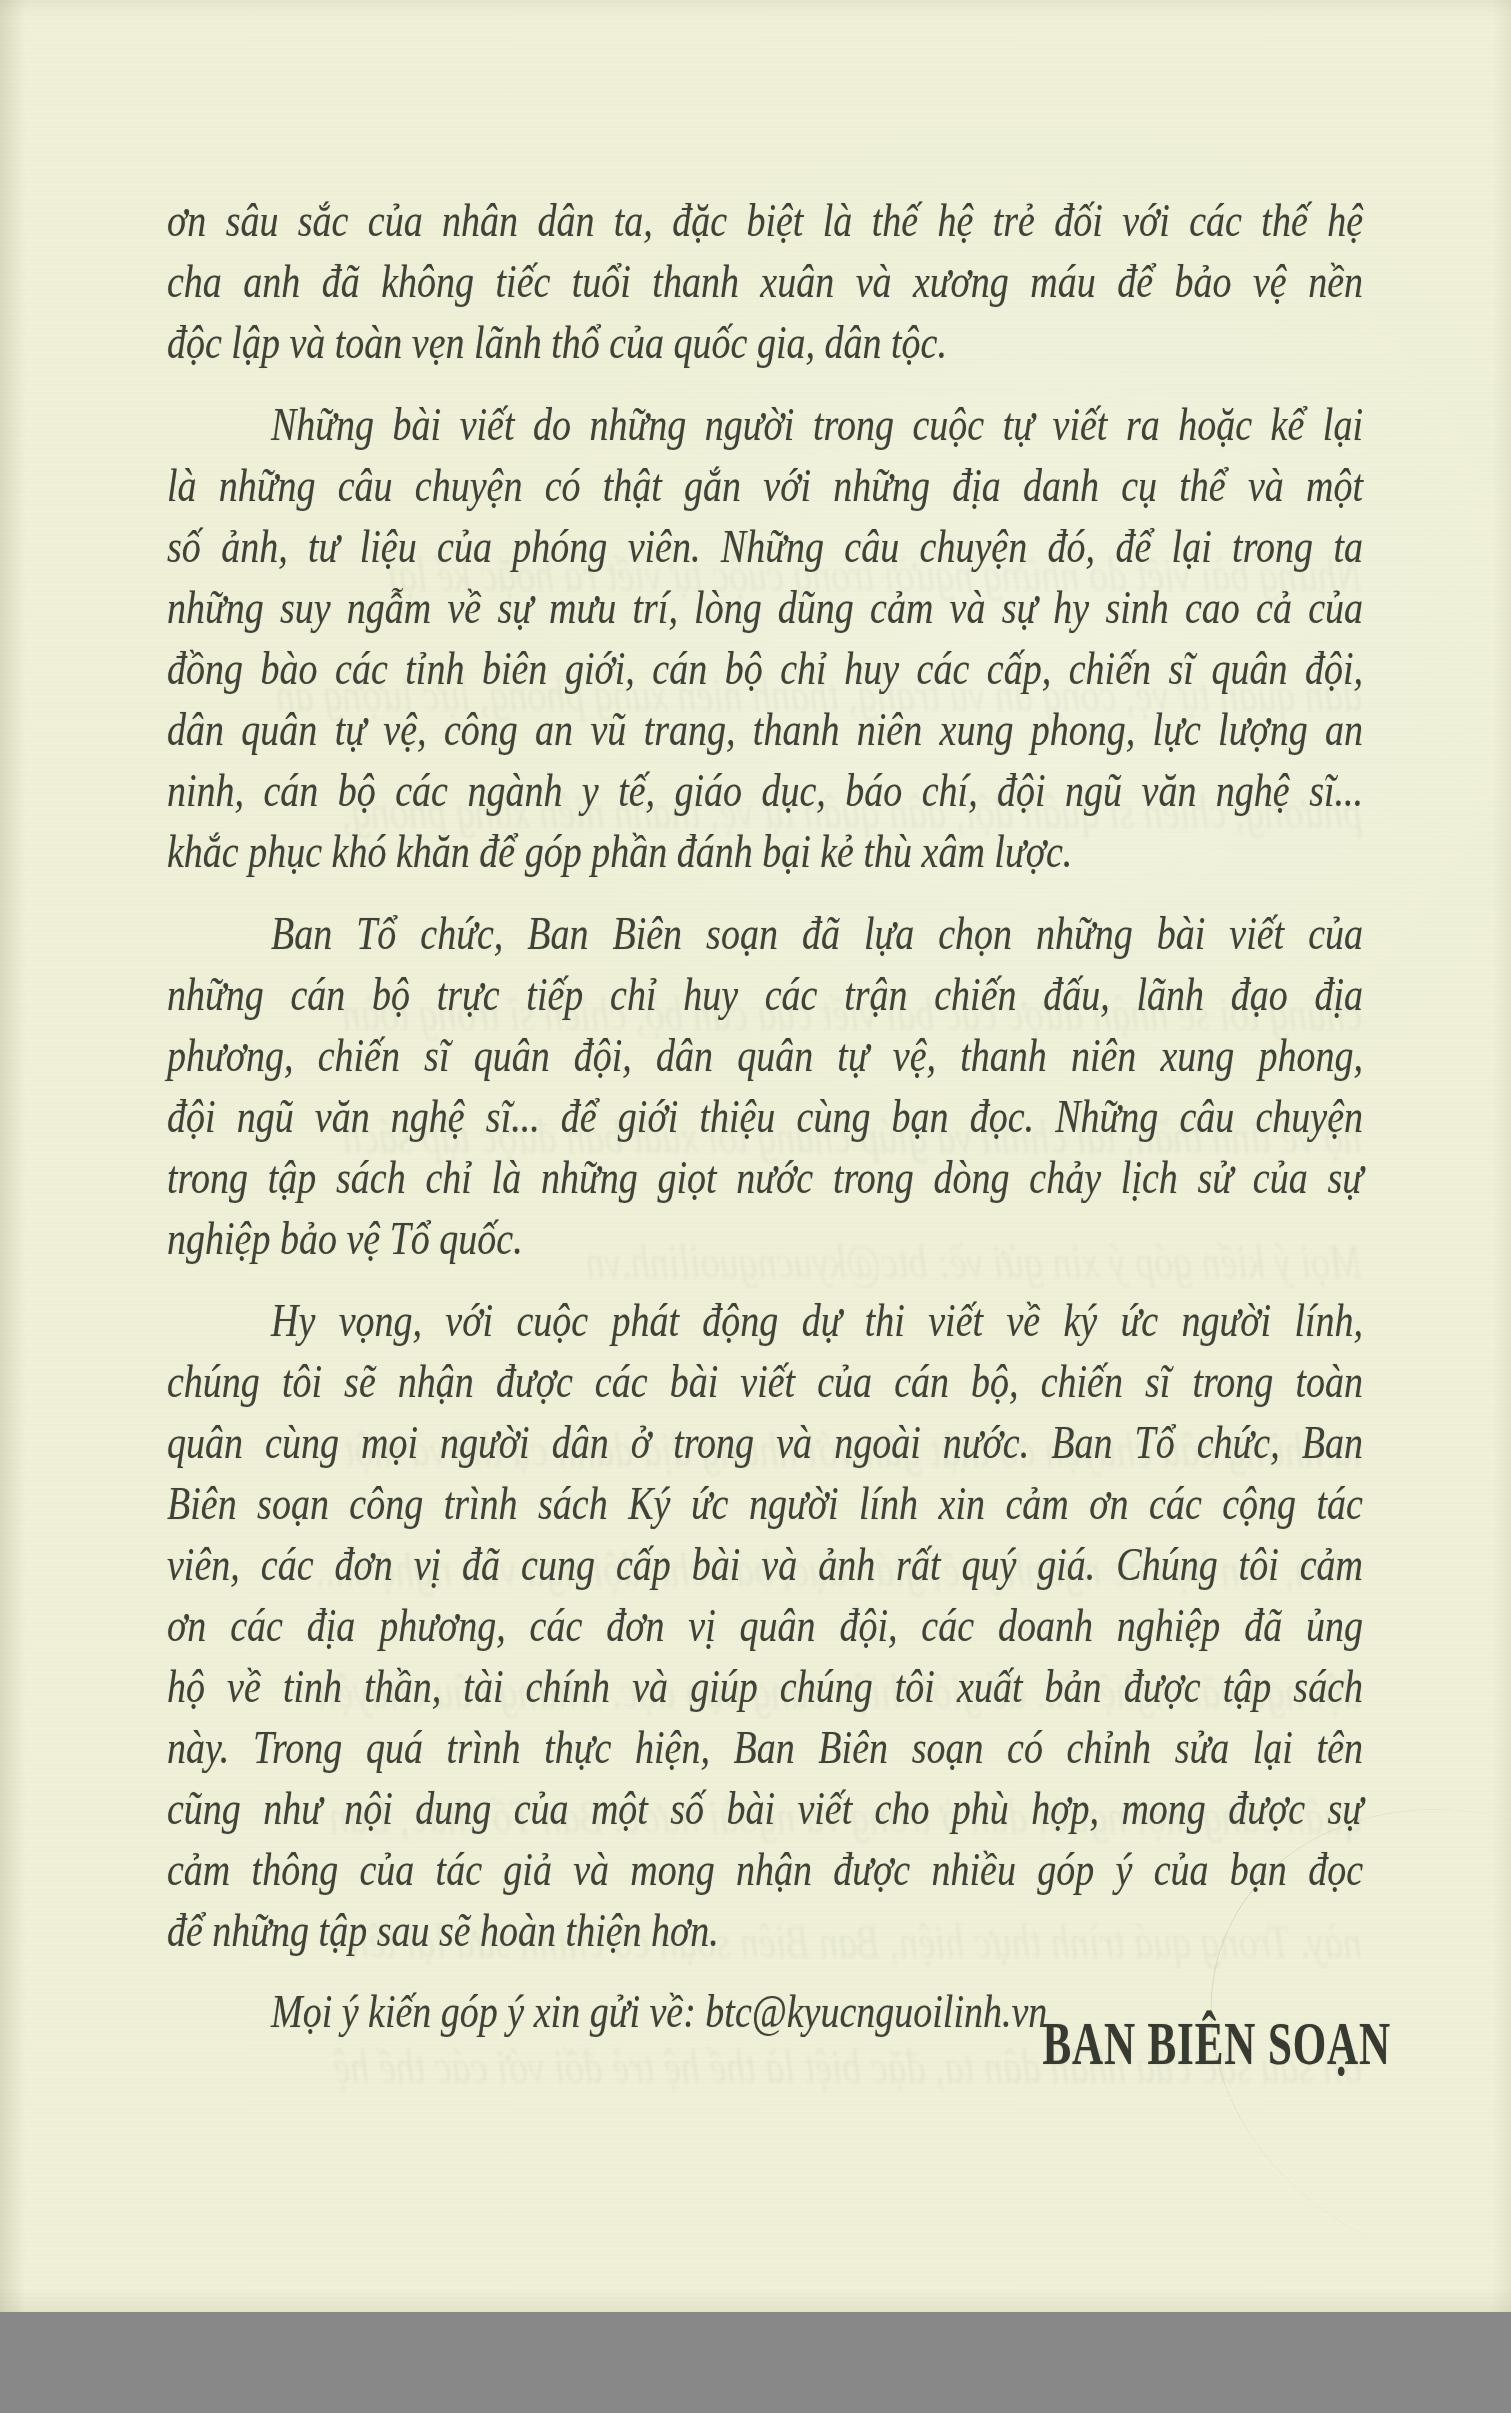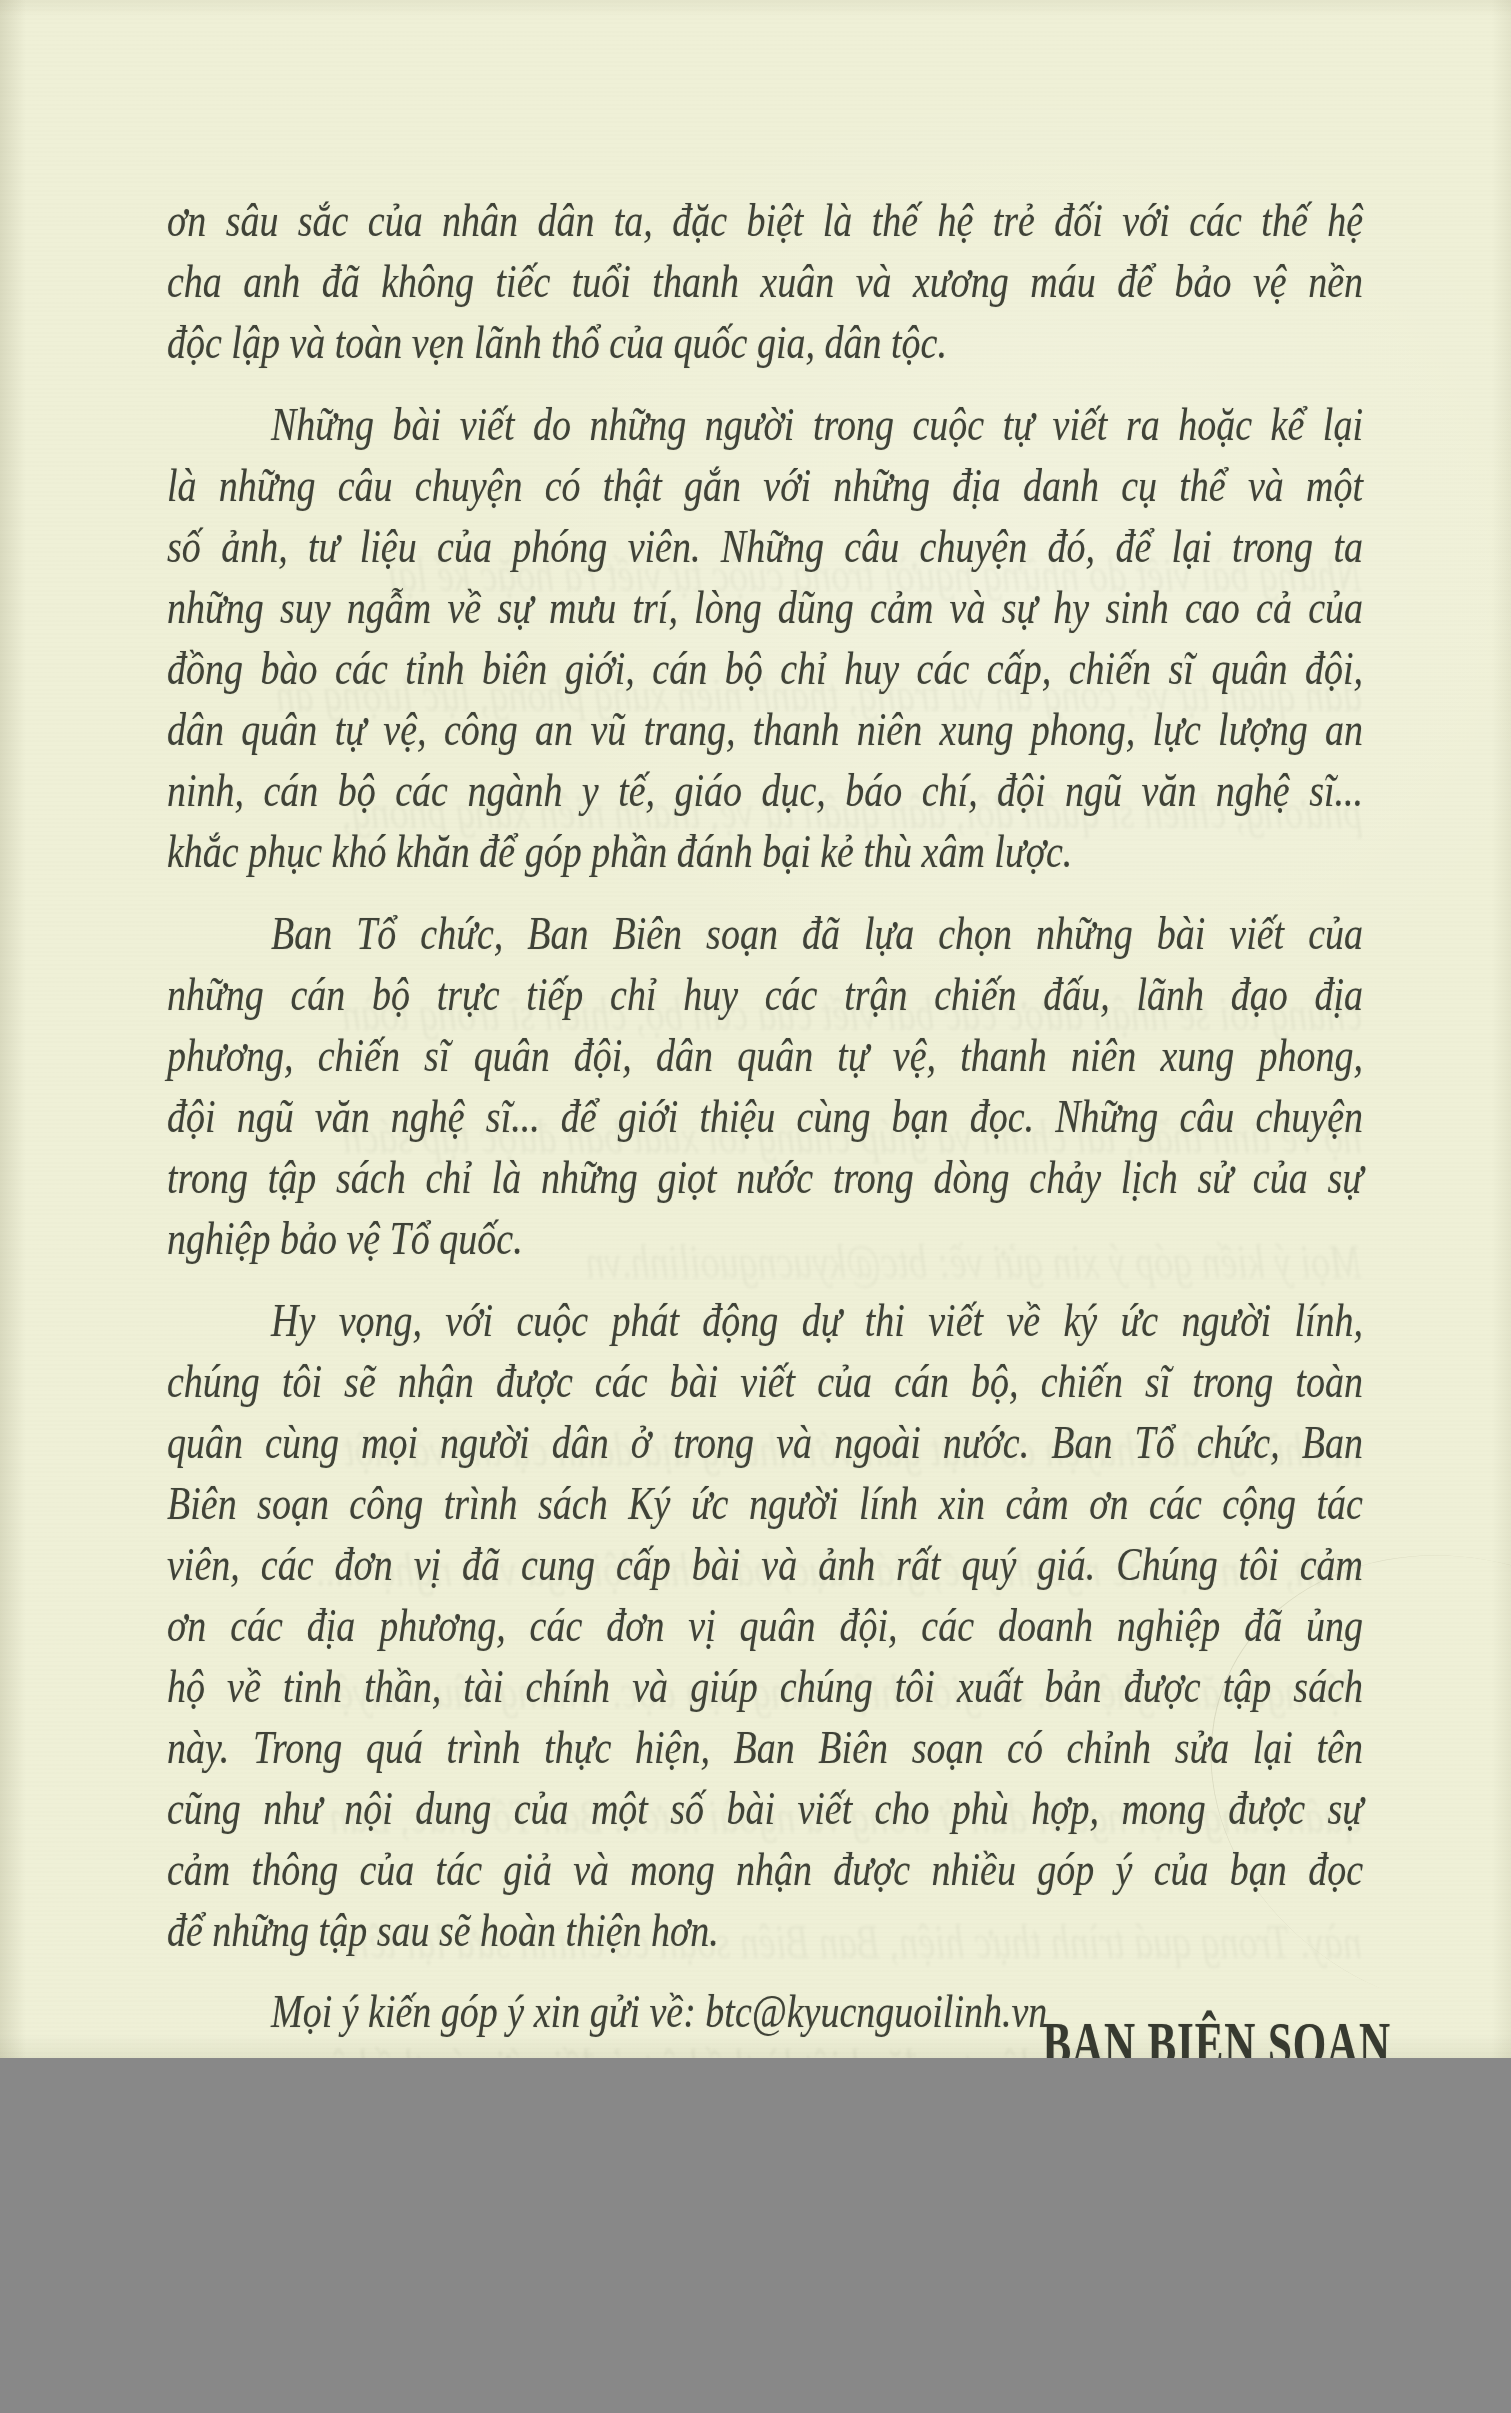--- a/index.html
+++ b/index.html
@@ -3,21 +3,21 @@
 <meta charset="utf-8">
 <style>
   html, body {
     margin: 0;
     padding: 0;
     background: #888;
   }
   .page {
     position: relative;
     width: 1512px;
-    height: 2058px;
+    height: 2312px;
     overflow: hidden;
     background:
       radial-gradient(55% 35% at 68% 28%, rgba(255,255,255,0.18), rgba(255,255,255,0) 70%),
       linear-gradient(90deg,  rgba(138,136,104,0.22) 0px, rgba(138,136,104,0) 26px),
       linear-gradient(270deg, rgba(138,136,104,0.12) 0px, rgba(138,136,104,0) 20.5px),
       linear-gradient(180deg, rgba(138,136,104,0.10) 0px, rgba(138,136,104,0) 17px),
       linear-gradient(0deg,   rgba(138,136,104,0.12) 0px, rgba(138,136,104,0) 24px),
       repeating-linear-gradient(0deg, rgba(120,118,88,0.015) 0 1.7px, rgba(0,0,0,0) 1.7px 4.3px),
       #eff0d7;
   }

